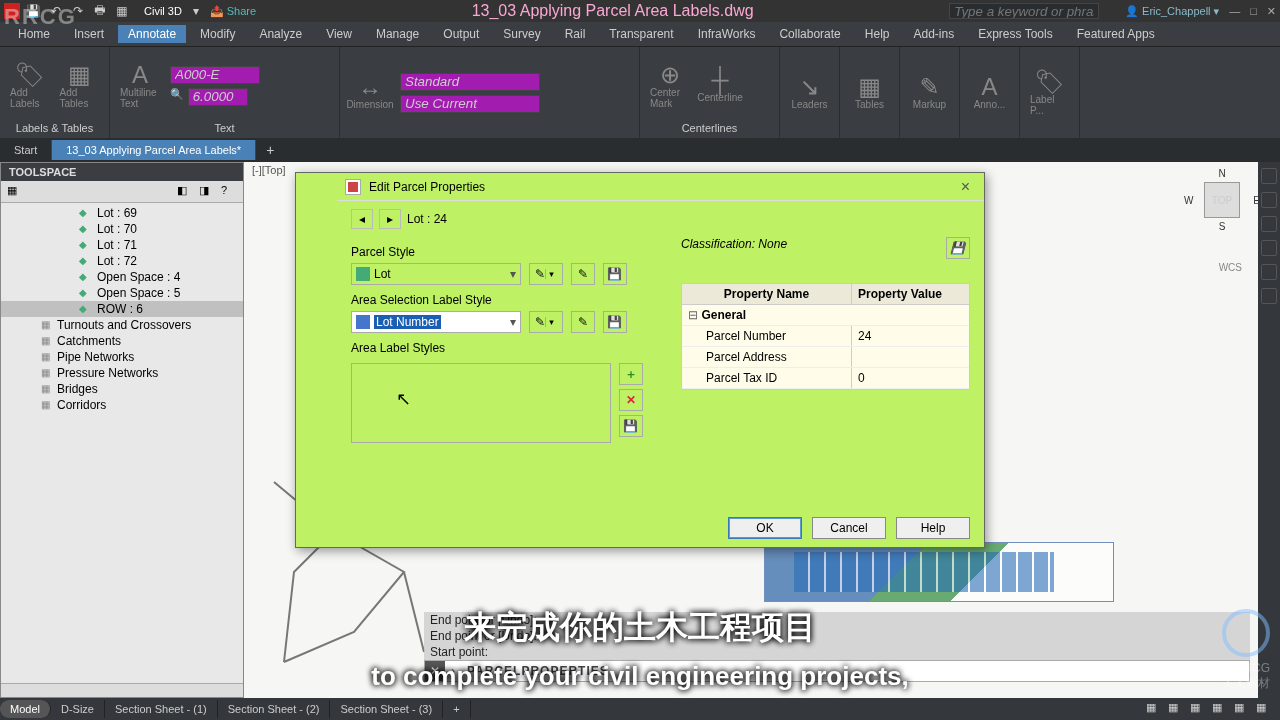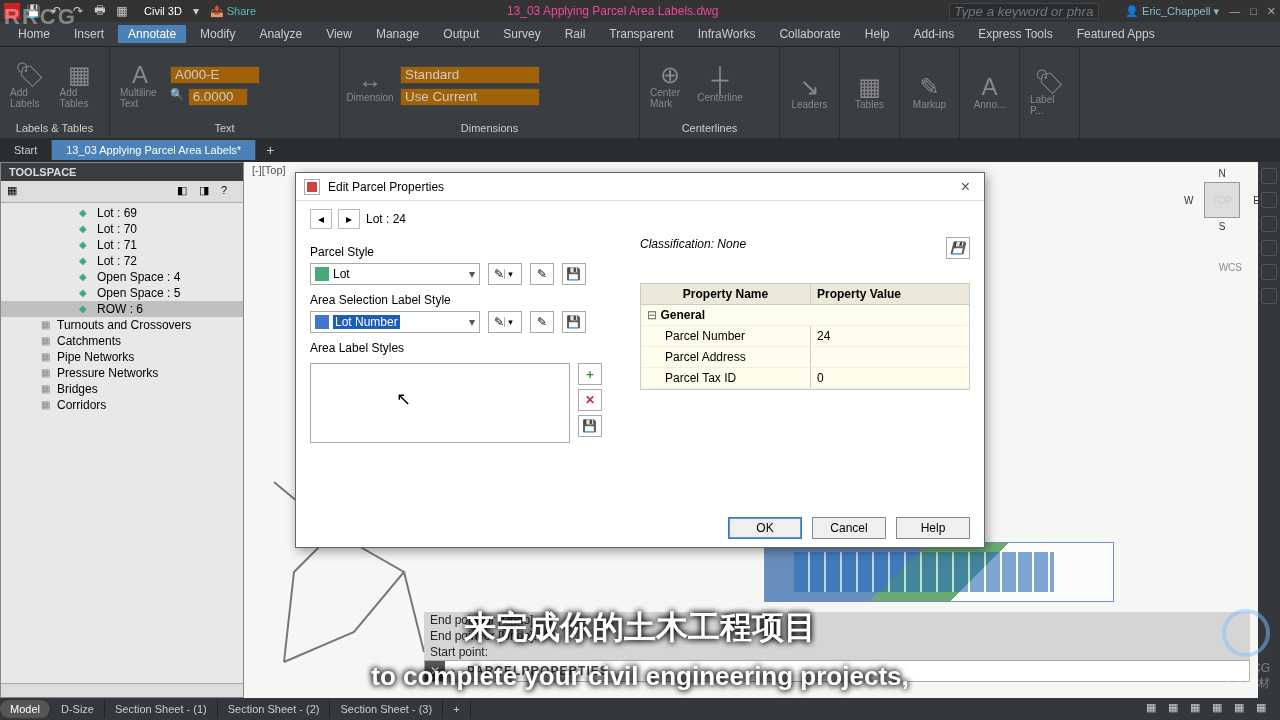--- a/index.html
+++ b/index.html
@@ -1,35 +1,35 @@
 <!DOCTYPE html>
 <html><head>
 <meta charset="utf-8">
 <style>
 * { box-sizing: border-box; margin: 0; padding: 0; font-family: "Segoe UI", Arial, sans-serif; }
 body { width: 1280px; height: 720px; background: #34383c; color: #ccc; font-size: 11px; overflow: hidden; position: relative; }
 .titlebar { height: 22px; background: #333; display: flex; align-items: center; padding: 0 4px; gap: 6px; }
 .titlebar .icon-sq { width: 16px; height: 16px; background: #c22; display:inline-block; }
 .titlebar .tb-icon { width:16px; height:16px; display:inline-flex; align-items:center; justify-content:center; color:#ccc; font-size:12px; }
-.titlebar .title-center { flex:1; text-align:center; color:#ec4899; font-size:12px; }
+.titlebar .title-center { flex:1; text-align:center; color:#f9a8d4; font-size:16px; }
 .titlebar .product { color:#fff; margin-left:8px; }
 .titlebar .share { color:#5bb; margin-right:20px; }
 .titlebar .search { background:#2a2d30; border:1px solid #444; color:#888; width:150px; height:16px; padding:0 4px; font-style:italic; }
 .titlebar .user { color:#8bc; margin-left:20px; }
 .titlebar .wc { color:#aaa; margin-left:4px; }
 .menubar { height: 24px; background: #3a3e42; display: flex; align-items: center; gap: 4px; padding: 0 8px; color:#ccc; font-size:12px; }
 .menubar span { padding: 2px 10px; cursor:default; }
 .menubar span.active { background:#4a82b8; color:#fff; }
 .ribbon { height: 92px; background: #3a3e42; display:flex; align-items: stretch; border-top:1px solid #222; }
 .ribbon .panel { border-right:1px solid #2a2d30; padding:4px 10px; display:flex; flex-direction:column; }
 .ribbon .panel-body { flex:1; display:flex; align-items:center; gap:10px; color:#888; }
 .ribbon .panel-title { text-align:center; color:#ccc; font-size:11px; padding-top:2px; }
 .ribbon .big-btn { width:40px; height:50px; display:flex; flex-direction:column; align-items:center; justify-content:center; color:#888; font-size:10px; }
 .ribbon .big-btn .glyph { font-size:24px; line-height:1; }
-.ribbon input { background:#a16207; border:1px solid #444; color:#ccc; height:18px; width:90px; padding:0 4px; }
+.ribbon input { background:#a21caf; border:1px solid #444; color:#ccc; height:18px; width:90px; padding:0 4px;font-style:italic; }
 .doctabs { height:24px; background:#2a2d30; display:flex; align-items:center; }
 .doctabs .tab { padding:4px 14px; color:#ccc; border-right:1px solid #444; cursor:default; }
 .doctabs .tab.active { background:#4a82b8; color:#fff; }
 .doctabs .plus { padding:2px 10px; color:#ccc; font-size:14px; }
 .main { position:absolute; top:162px; left:0; right:0; bottom:22px; display:flex; }
 .toolspace { width:244px; background:#e8e8e8; color:#000; display:flex; flex-direction:column; border:1px solid #888; }
 .toolspace .ts-title { background:#3a3e42; color:#ddd; padding:3px 8px; font-weight:bold; font-size:11px; }
 .toolspace .ts-icons { height:22px; background:#ddd; border-bottom:1px solid #aaa; display:flex; align-items:center; gap:6px; padding:0 6px; }
 .ts-icons .ico { width:16px; height:16px; display:inline-block; }
 .toolspace .ts-header { background:#c9c9c9; padding:2px 6px; border-bottom:1px solid #aaa; font-size:11px; }
@@ -54,21 +54,21 @@
 .drawing-area .plan2 { position:absolute; left:550px; top:390px; width:260px; height:40px; background:repeating-linear-gradient(90deg,#286db6,#286db6 14px,#fff 14px,#fff 16px); opacity:0.6; }
 .cmdline { position:absolute; left:180px; top:450px; right:30px; display:flex; flex-direction:column; font-family:Consolas, monospace; font-size:12px; }
 .cmdline .hist { background:rgba(200,200,200,0.7); color:#222; padding:1px 6px; }
 .cmdline .inp { background:#fff; display:flex; align-items:center; border:1px solid #aaa; height:22px; }
 .cmdline .inp .x { background:#555; color:#fff; width:20px; height:20px; display:flex; align-items:center; justify-content:center; }
 .cmdline .inp .chev { width:16px; text-align:center; color:#666; }
 .cmdline .inp .cmd { font-weight:bold; letter-spacing:1px; color:#444; padding-left:6px; }
 .rt-toolbar { position:absolute; top:162px; right:0; width:22px; bottom:22px; background:#34383c; display:flex; flex-direction:column; gap:8px; align-items:center; padding-top:6px; }
 .rt-toolbar .rtico { width:16px; height:16px; border:1px solid #555; border-radius:2px; }
 
-.dialog { position:absolute; left:295px; top:172px; width:690px; height:376px; background:#ffffff; color:#000; border:1px solid #666; box-shadow:2px 3px 10px rgba(0,0,0,0.4); font-size:12px; }
+.dialog { position:absolute; left:295px; top:172px; width:690px; height:376px; background:#bef264; color:#000; border:1px solid #666; box-shadow:2px 3px 10px rgba(0,0,0,0.4); font-size:12px;padding-left:41px; }
 .dialog .dtitle { height:28px; display:flex; align-items:center; padding:0 8px; border-bottom:1px solid #ddd; }
 .dialog .dtitle .dicon { width:16px; height:16px; background:#fff; border:1px solid #aaa; margin-right:8px; display:inline-block; position:relative; }
 .dialog .dtitle .dicon::after{content:"";position:absolute;inset:2px;background:#c44;}
 .dialog .dtitle .dclose { margin-left:auto; font-size:16px; color:#555; padding:0 6px; cursor:default; }
 .dialog .dnav { display:flex; align-items:center; gap:6px; padding:8px 14px; }
 .dialog .dnav .arrow { width:22px; height:20px; border:1px solid #bbb; display:flex; align-items:center; justify-content:center; font-size:12px; }
 .dialog .cols { display:flex; gap:30px; padding:0 14px; }
 .dialog .left { width:300px; }
 .dialog .right { flex:1; }
 .dialog .lbl { font-size:12px; color:#000; margin:8px 0 4px; }
@@ -185,21 +185,20 @@
     <div class="panel-body">
       <div class="big-btn">
           <span class="glyph">↔</span>
           <span>Dimension</span>
         </div>
       <div style="display:flex;flex-direction:column;gap:4px">
         <input style="width: 140px;" value="Standard">
         <input style="width: 140px;" value="Use Current">
       </div>
     </div>
-    <div class="panel-title">Dimensions</div>
   </div>
   <div class="panel" style="width:140px">
     <div class="panel-body">
       <div class="big-btn">
           <span class="glyph">⊕</span>
           <span>Center Mark</span>
         </div>
       <div class="big-btn">
           <span class="glyph">┼</span>
           <span>Centerline</span>

